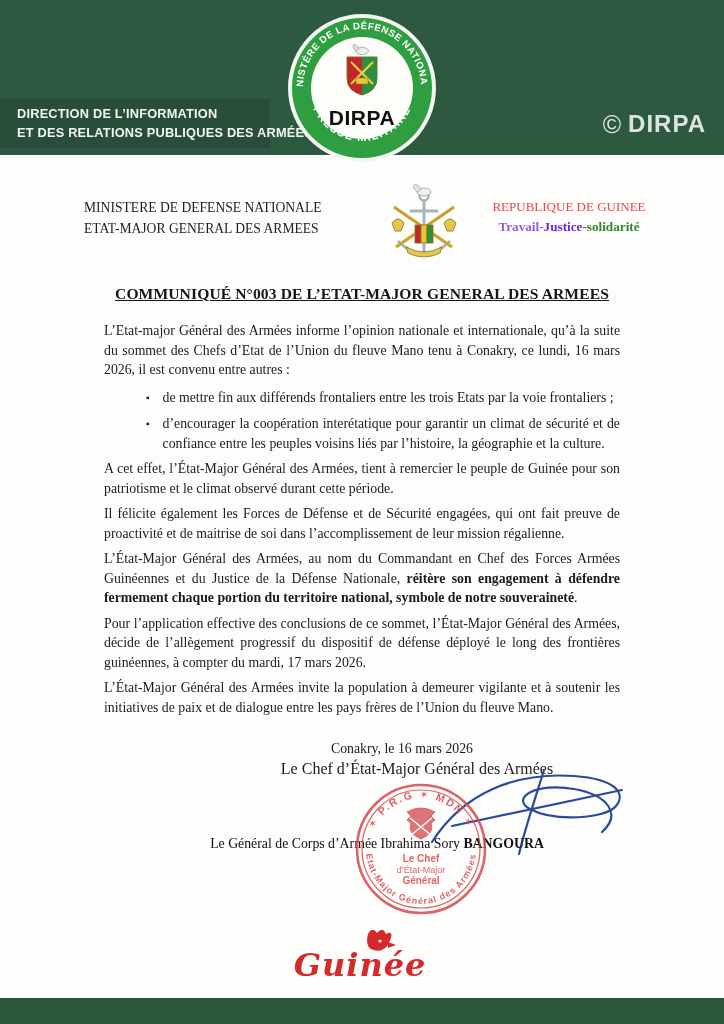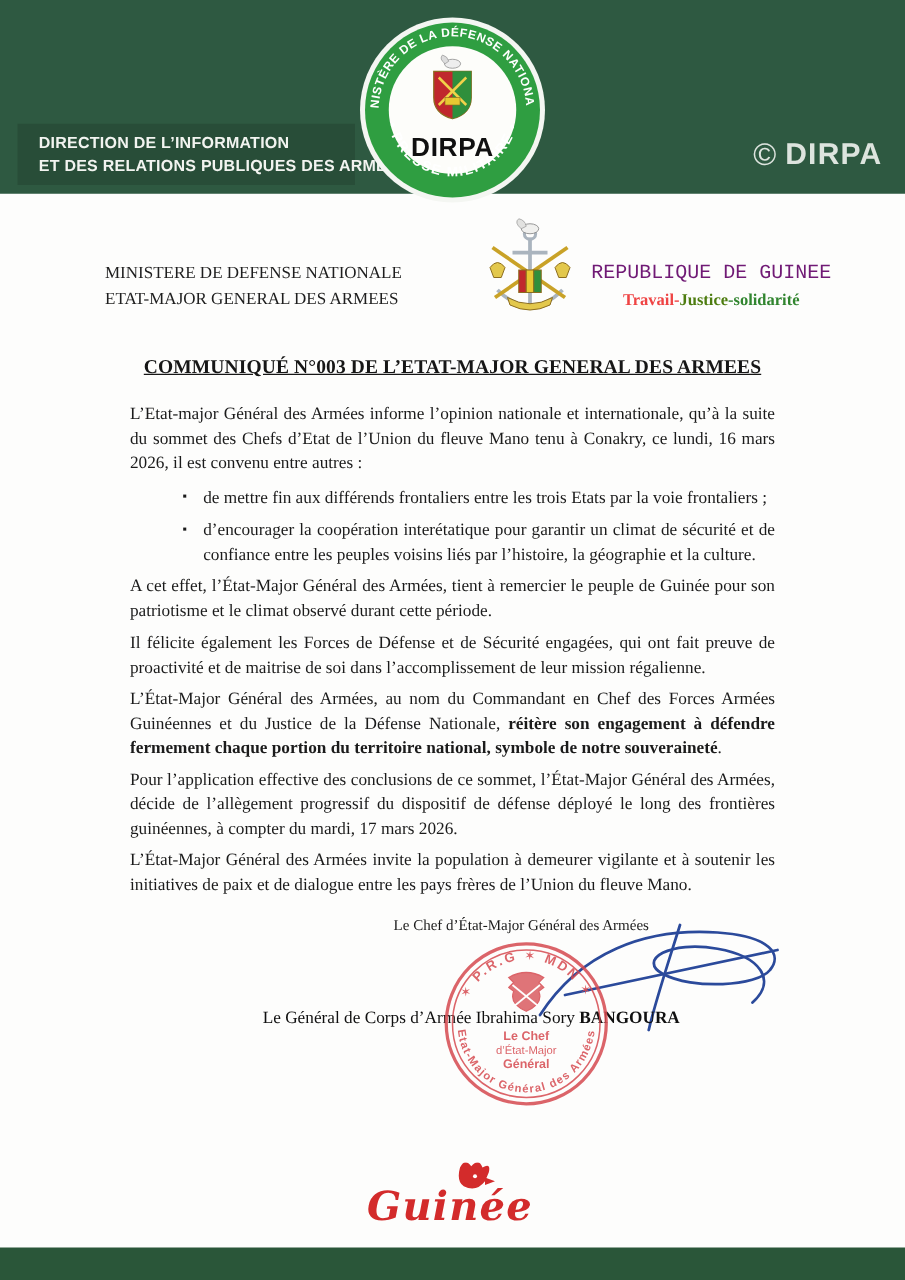--- a/index.html
+++ b/index.html
@@ -2,54 +2,54 @@
 <html><head>
 <meta charset="utf-8">
 <style>
   * { margin:0; padding:0; box-sizing:border-box; }
   html,body { width:724px; }
   body { font-family:"Liberation Serif","DejaVu Serif",serif; background:#ffffff; }
   .page { position:relative; width:724px; height:1024px; background:#fdfdfc; overflow:hidden; display:flex; flex-direction:column; }
 
   
   .header-band { position:relative; height:155px; background:#2e5941; flex:none; }
-  .header-left-box { position:absolute; left:14px; top:99px; width:270px; height:49px; background:rgba(0,0,0,0.13); display:flex; flex-direction:column; justify-content:center; padding-left:17px; }
+  .header-left-box { position:absolute; left:0; top:99px; width:270px; height:49px; background:rgba(0,0,0,0.13); display:flex; flex-direction:column; justify-content:center; padding-left:17px; }
   .header-left-box .hl { font-family:"Liberation Sans","DejaVu Sans",sans-serif; font-weight:bold; color:#f2f4f0; font-size:12.8px; line-height:1.45; letter-spacing:0.2px; white-space:nowrap; }
   .header-right { position:absolute; right:18px; top:110px; display:flex; align-items:center; gap:7px; color:#dde4de; font-family:"Liberation Sans","DejaVu Sans",sans-serif; }
   .header-right .csym { font-size:25px; line-height:1; }
   .header-right .ctxt { font-size:24px; font-weight:bold; letter-spacing:1px; }
 
   
   .seal-wrap { position:absolute; left:calc(50% - 76px); top:12px; width:152px; height:152px; }
 
   
-  .letterhead { display:flex; align-items:center; padding:34px 58px 0 84px; height:104px; flex:none; }
+  .letterhead { display:flex; align-items:flex-start; padding:34px 58px 0 84px; height:104px; flex:none; }
   .lh-left { width:292px; padding-top:8px; }
   .lh-left .ll { font-size:13.6px; color:#1e1e1e; line-height:1.55; white-space:nowrap; }
   .lh-center { width:96px; flex:none; margin-top:-6px; }
   .lh-right { flex:1; text-align:center; padding-top:8px; }
-  .lh-right .rt { font-size:16px; color:#701a75; line-height:1.5;font-family:Liberation Mono, monospace; }
+  .lh-right .rt { font-size:13px; color:#ef4444; line-height:1.5; }
   .motto { font-size:13.2px; font-weight:bold; line-height:1.5; }
-  .motto .m1 { color:#ef4444; }
-  .motto .m2 { color:#4d7c0f; }
+  .motto .m1 { color:#8b5cf6; }
+  .motto .m2 { color:#6d28d9; }
   .motto .m3 { color:#31852f; }
 
   
   .doc-title { margin-top:26px; text-align:center; font-size:15.6px; font-weight:bold; color:#161616; text-decoration:underline; letter-spacing:0.1px; flex:none; }
   .doc-body { margin:12px 104px 0 104px; color:#1b1b1b; font-size:13.8px; line-height:19.5px; flex:none; }
   .doc-body p { text-align:justify; margin-top:6px; }
   .bullet-list { margin:8px 0 2px 42px; }
   .bullet-item { display:flex; gap:13px; margin-top:7px; }
   .bullet-marker { flex:none; font-size:10px; line-height:19.5px; color:#1b1b1b; }
   .bullet-text { text-align:justify; }
   .bold-inline { font-weight:bold; }
 
   
   .date-line { margin-top:24px; text-align:center; font-size:13.8px; color:#1b1b1b; flex:none; padding-left:80px; }
-  .role-line { margin-top:16px; text-align:center; font-size:12px; color:#1b1b1b; flex:none; padding-left:110px; }
+  .role-line { margin-top:3px; text-align:center; font-size:16px; color:#1b1b1b; flex:none; padding-left:110px; }
   .sig-zone { position:relative; height:128px; flex:none; }
   .stamp-wrap { position:absolute; left:352px; top:2px; width:138px; height:138px; opacity:0.85; z-index:3; pointer-events:none; }
   .squiggle-wrap { position:absolute; left:424px; top:-14px; width:206px; height:95px; z-index:2; }
   .name-line { position:absolute; left:12px; top:58px; width:100%; text-align:center; font-size:13.8px; color:#101010; z-index:2; padding-left:6px; }
   .name-line .nb { font-weight:bold; }
 
   
   .guinee-wrap { margin:12px auto; margin-top:auto; width:180px; height:56px; flex:none; }
   .footer-band { height:26px; background:#2a5639; flex:none; width:724px; }
 </style>
@@ -155,20 +155,21 @@
       </div>
     </div>
 
     <p>A cet effet, l’État-Major Général des Armées, tient à remercier le peuple de Guinée pour son patriotisme et le climat observé durant cette période.</p>
     <p>Il félicite également les Forces de Défense et de Sécurité engagées, qui ont fait preuve de proactivité et de maitrise de soi dans l’accomplissement de leur mission régalienne.</p>
     <p><span>L’État-Major Général des Armées, au nom du Commandant en Chef des Forces Armées Guinéennes et du Justice de la Défense Nationale, </span><span class="bold-inline">réitère son engagement à défendre fermement chaque portion du territoire national, symbole de notre souveraineté</span><span>.</span></p>
     <p>Pour l’application effective des conclusions de ce sommet, l’État-Major Général des Armées, décide de l’allègement progressif du dispositif de défense déployé le long des frontières guinéennes, à compter du mardi, 17 mars 2026.</p>
     <p>L’État-Major Général des Armées invite la population à demeurer vigilante et à soutenir les initiatives de paix et de dialogue entre les pays frères de l’Union du fleuve Mano.</p>
   </div>
 
+  <div class="date-line">Conakry, le 16 mars 2026</div>
   <div class="role-line">Le Chef d’État-Major Général des Armées</div>
 
   <div class="sig-zone">
 
     <div class="squiggle-wrap">
       <svg viewBox="0 0 206 95" width="206" height="95">
         <g stroke="#2b4a9b" stroke-width="2.2" fill="none" stroke-linecap="round">
           <path d="M 8,78 C 40,28 92,8 150,12 C 193,15 202,30 192,42 C 182,55 130,58 106,45 C 86,34 112,18 150,25 C 184,31 198,50 178,68"></path>
           <path d="M 28,62 L 198,26"></path>
           <path d="M 120,6 C 110,38 100,68 95,90"></path>

